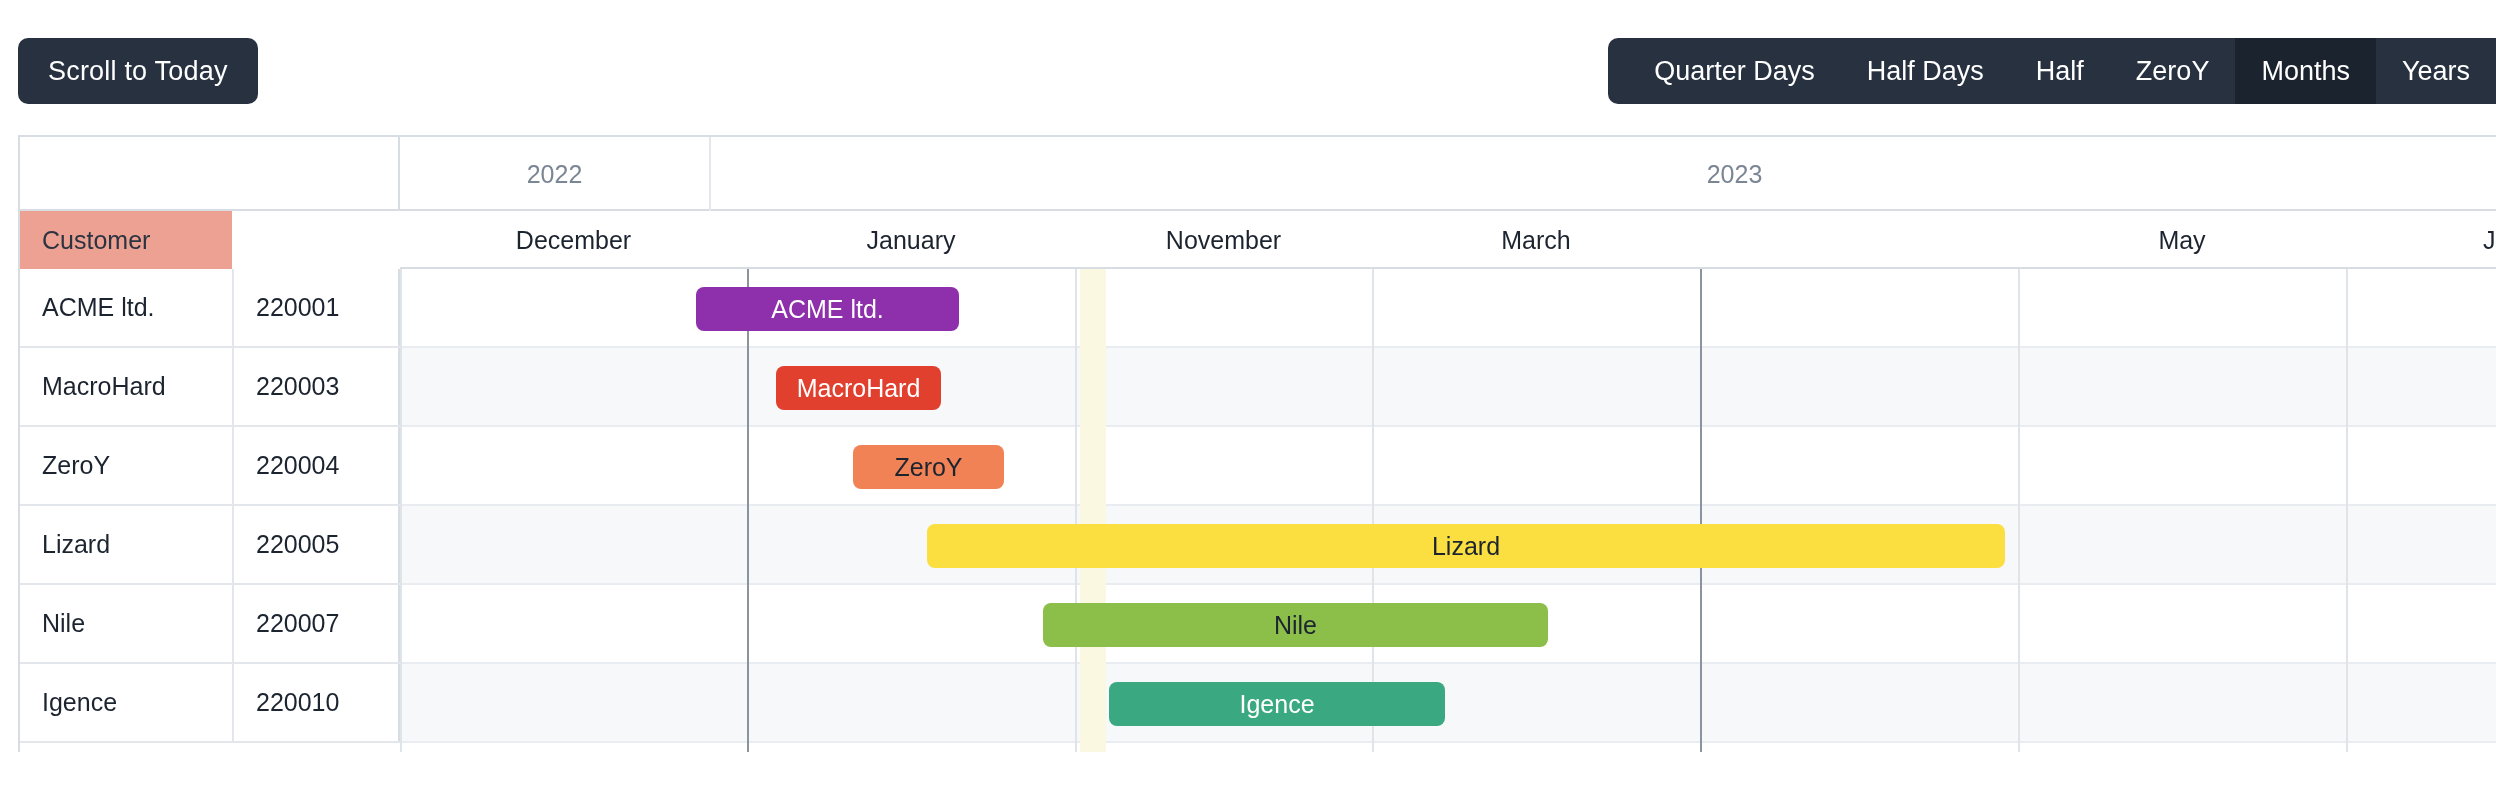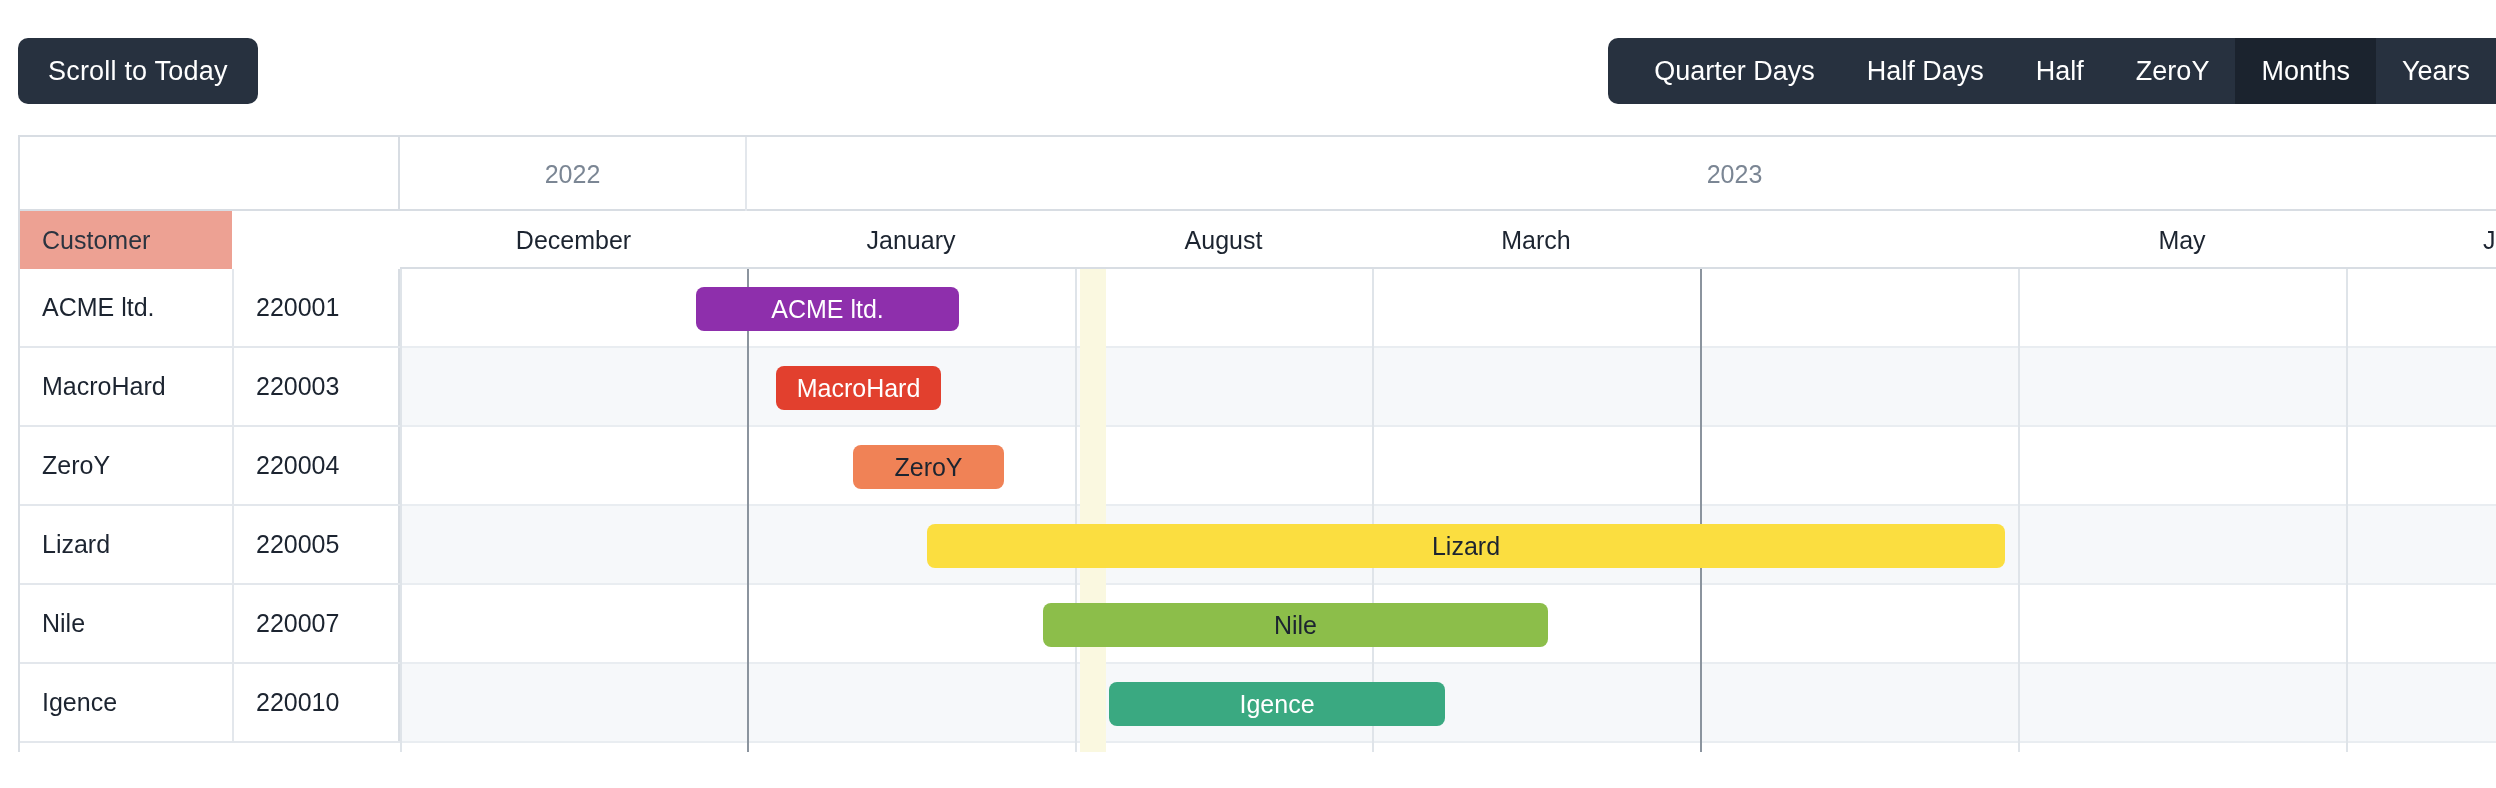--- a/index.html
+++ b/index.html
@@ -302,27 +302,27 @@
           </div>
           <div class="lp-row">
             <div class="lp-cell c-customer">Igence</div>
             <div class="lp-cell c-id">220010</div>
           </div>
         </div>
     </div>
 
     <div class="right-pane">
       <div class="tl-year-row" id="tl-year-row">
-          <div class="tl-year" style="left: 0px; width: 347px;">2022</div>
+          <div class="tl-year" style="left: 0px; width: 311px;">2022</div>
           <div class="tl-year" style="left: 347px; width: 1977px;">2023</div>
         </div>
       <div class="tl-month-row" id="tl-month-row">
           <div class="tl-month" style="left: 347px; width: 328px;">January</div>
           <div class="tl-month" style="left: 0px; width: 347px;">December</div>
-          <div class="tl-month" style="left: 675px; width: 297px;">August</div>
+          <div class="tl-month" style="left: 675px; width: 297px;">November</div>
           <div class="tl-month" style="left: 972px; width: 328px;">March</div>
           <div class="tl-month" style="left: 1300px; width: 318px; margin-top: 48px;">April</div>
           <div class="tl-month" style="left: 1618px; width: 328px;">May</div>
           <div class="tl-month" style="left: 1946px; width: 328px;">June</div>
         </div>
       <div class="tl-body" id="tl-body">
           <div class="tl-rowband odd" style="top: 0px;"></div>
           <div class="tl-rowband even" style="top: 79px;"></div>
           <div class="tl-rowband odd" style="top: 158px;"></div>
           <div class="tl-rowband even" style="top: 237px;"></div>

